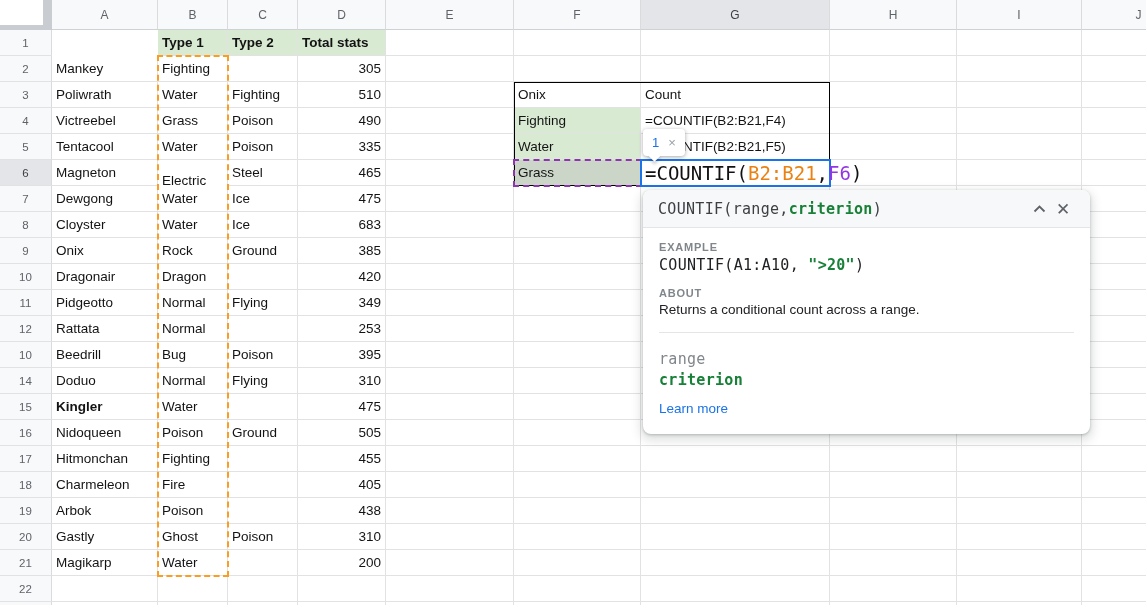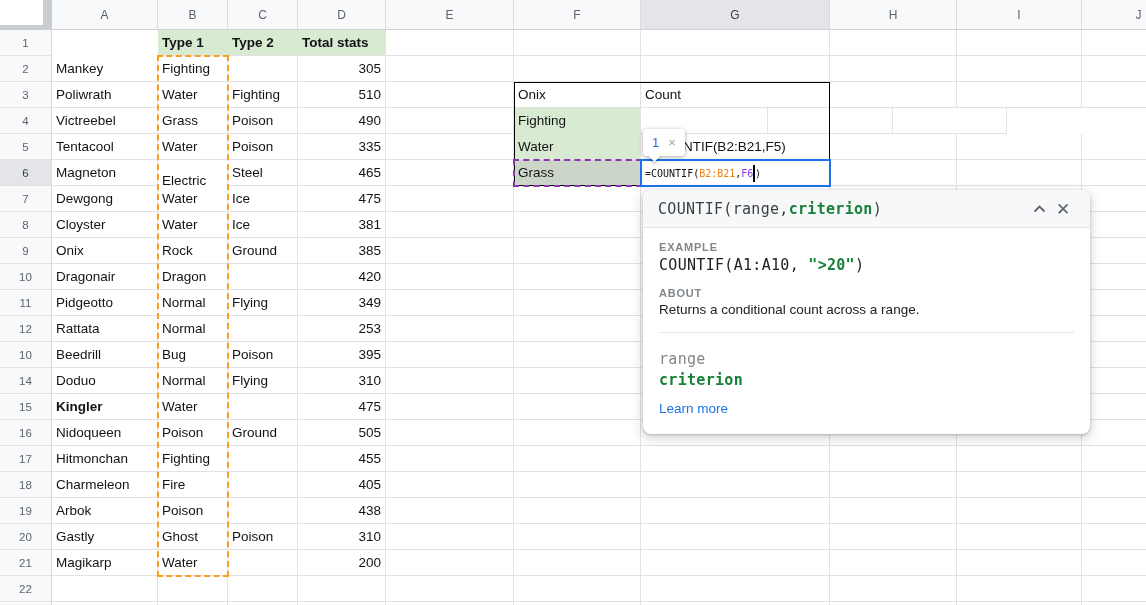--- a/index.html
+++ b/index.html
@@ -28,21 +28,21 @@
   .cell.num { justify-content:flex-end; }
 
   
   .ovl { position:absolute; pointer-events:none; }
   #summary-border { left:514px; top:82px; width:316px; height:104px; border:1.5px solid #000; z-index:3; }
   #range-border   { left:157px; top:55px;  width:72px;  height:522px; border:2.5px dashed #fb9d23; z-index:4; }
   #criterion-border { left:513px; top:159px; width:129px; height:28px; border:2.5px dashed #8e35b0; z-index:5; }
 
   #edit-cell { position:absolute; left:640px; top:159px; width:191px; height:28px; background:#fff;
                border:2px solid #1a73e8; z-index:6; display:flex; align-items:center; padding-left:3px;
-               font-family:"DejaVu Sans Mono", monospace; font-size:10px; color:#111; }
+               font-family:"DejaVu Sans Mono", monospace; font-size:19px; color:#111; }
   .caret { display:inline-block; width:1.5px; height:17px; background:#000; }
 
   #result-tooltip { position:absolute; left:643px; top:129px; height:27px; z-index:8; background:#fff;
                     border-radius:4px; box-shadow:0 1px 4px rgba(0,0,0,.35); display:flex;
                     align-items:center; padding:0 9px; gap:9px; }
   #result-tooltip::after { content:""; position:absolute; left:7px; bottom:-4px; width:9px; height:9px;
                            background:#fff; transform:rotate(45deg);
                            box-shadow:2px 2px 3px rgba(0,0,0,.18); }
   #result-tooltip .val { color:#1a73e8; font-size:13px; position:relative; z-index:1; }
   #result-tooltip .x { color:#9aa0a6; font-size:13px; cursor:pointer; position:relative; z-index:1; }
@@ -132,20 +132,21 @@
         <div class="cell" style="width: 114px;"></div>
       </div>
       <div class="grid-row">
         <div class="rowhdr">4</div>
         <div class="cell" style="width: 106px;">Victreebel</div>
         <div class="cell" style="width: 70px;">Grass</div>
         <div class="cell" style="width: 70px;">Poison</div>
         <div class="cell num" style="width: 88px;">490</div>
         <div class="cell" style="width: 128px;"></div>
         <div class="cell" style="width: 127px; background: rgb(217, 234, 211);">Fighting</div>
+        <div class="cell" style="width: 189px;">=COUNTIF(B2:B21,F4)</div>
         <div class="cell" style="width: 127px;"></div>
         <div class="cell" style="width: 125px;"></div>
         <div class="cell" style="width: 114px;"></div>
       </div>
       <div class="grid-row">
         <div class="rowhdr">5</div>
         <div class="cell" style="width: 106px;">Tentacool</div>
         <div class="cell" style="width: 70px;">Water</div>
         <div class="cell" style="width: 70px;">Poison</div>
         <div class="cell num" style="width: 88px;">335</div>
@@ -180,21 +181,21 @@
         <div class="cell" style="width: 189px;"></div>
         <div class="cell" style="width: 127px;"></div>
         <div class="cell" style="width: 125px;"></div>
         <div class="cell" style="width: 114px;"></div>
       </div>
       <div class="grid-row">
         <div class="rowhdr">8</div>
         <div class="cell" style="width: 106px;">Cloyster</div>
         <div class="cell" style="width: 70px;">Water</div>
         <div class="cell" style="width: 70px;">Ice</div>
-        <div class="cell num" style="width: 88px;">381</div>
+        <div class="cell num" style="width: 88px;">683</div>
         <div class="cell" style="width: 128px;"></div>
         <div class="cell" style="width: 127px;"></div>
         <div class="cell" style="width: 189px;"></div>
         <div class="cell" style="width: 127px;"></div>
         <div class="cell" style="width: 125px;"></div>
         <div class="cell" style="width: 114px;"></div>
       </div>
       <div class="grid-row">
         <div class="rowhdr">9</div>
         <div class="cell" style="width: 106px;">Onix</div>

